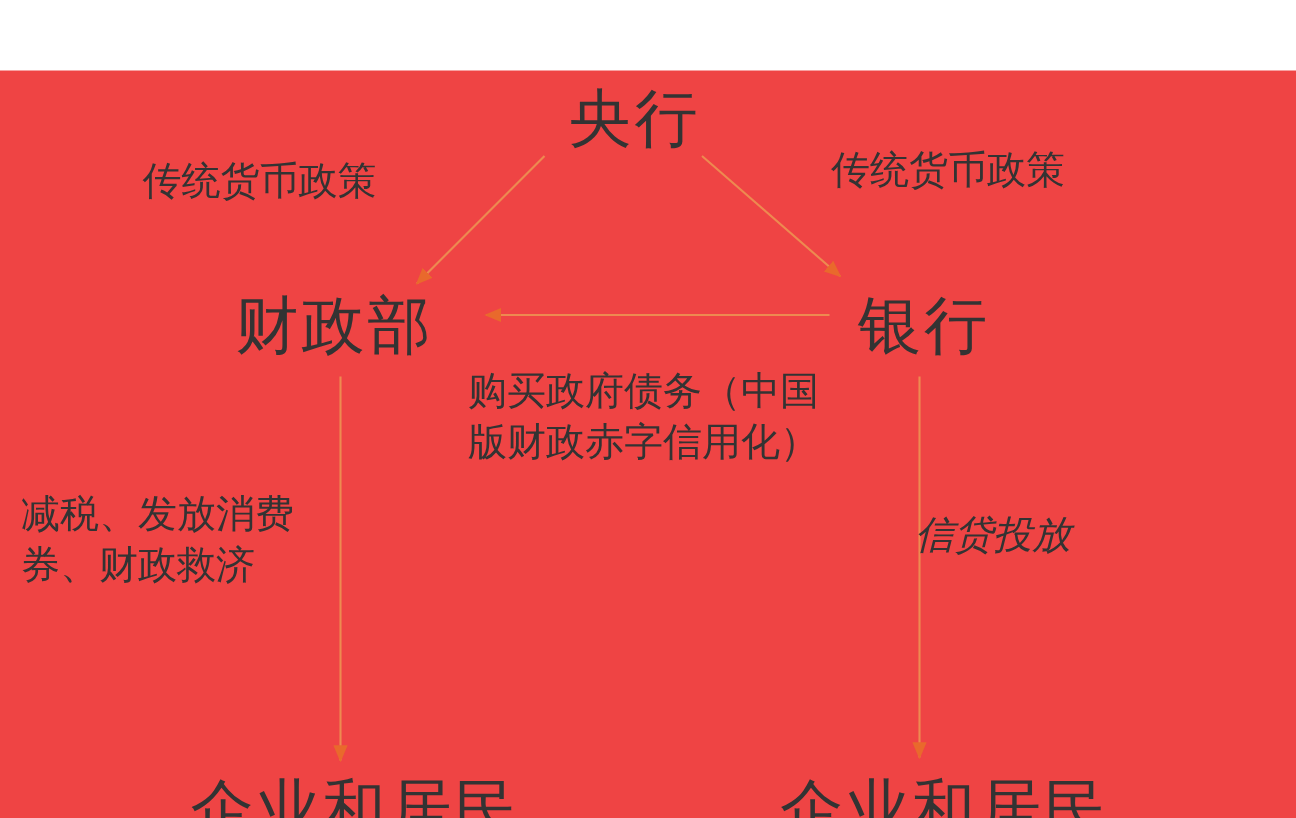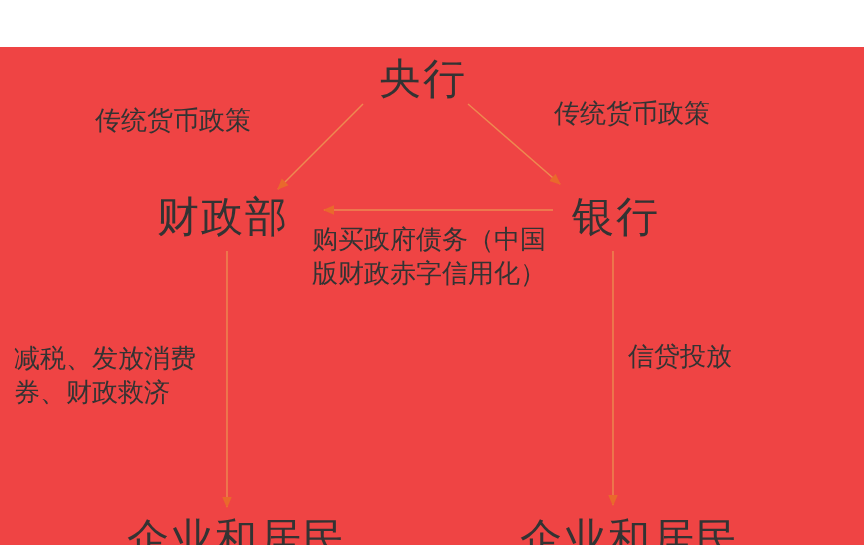--- a/index.html
+++ b/index.html
@@ -82,21 +82,21 @@
   <div class="node" style="left:157px; top:146px;">财政部</div>
 
   <div class="node" style="left:127px; top:468px;">企业和居民</div>
 
   <div class="node" style="left:520px; top:468px;">企业和居民</div>
 
   <div class="edge-label" style="left:95px; top:56px;">传统货币政策</div>
 
   <div class="edge-label" style="left:554px; top:49px;">传统货币政策</div>
 
-  <div class="edge-label multiline" style="left:312px; top:175px;">购买政府债务（中国
+  <div class="edge-label multiline" style="left:312px; top:196px;">购买政府债务（中国
 版财政赤字信用化）</div>
 
-  <div class="edge-label multiline" style="left:14px; top:294px;">减税、发放消费
+  <div class="edge-label multiline" style="left:14px; top:278px;">减税、发放消费
 券、财政救济</div>
 
-  <div class="edge-label" style="left:628px; top:292px;">信贷投放</div>
+  <div class="edge-label" style="left:610px; top:292px;font-style:italic;">信贷投放</div>
 
 </div>
 
 </body></html>

